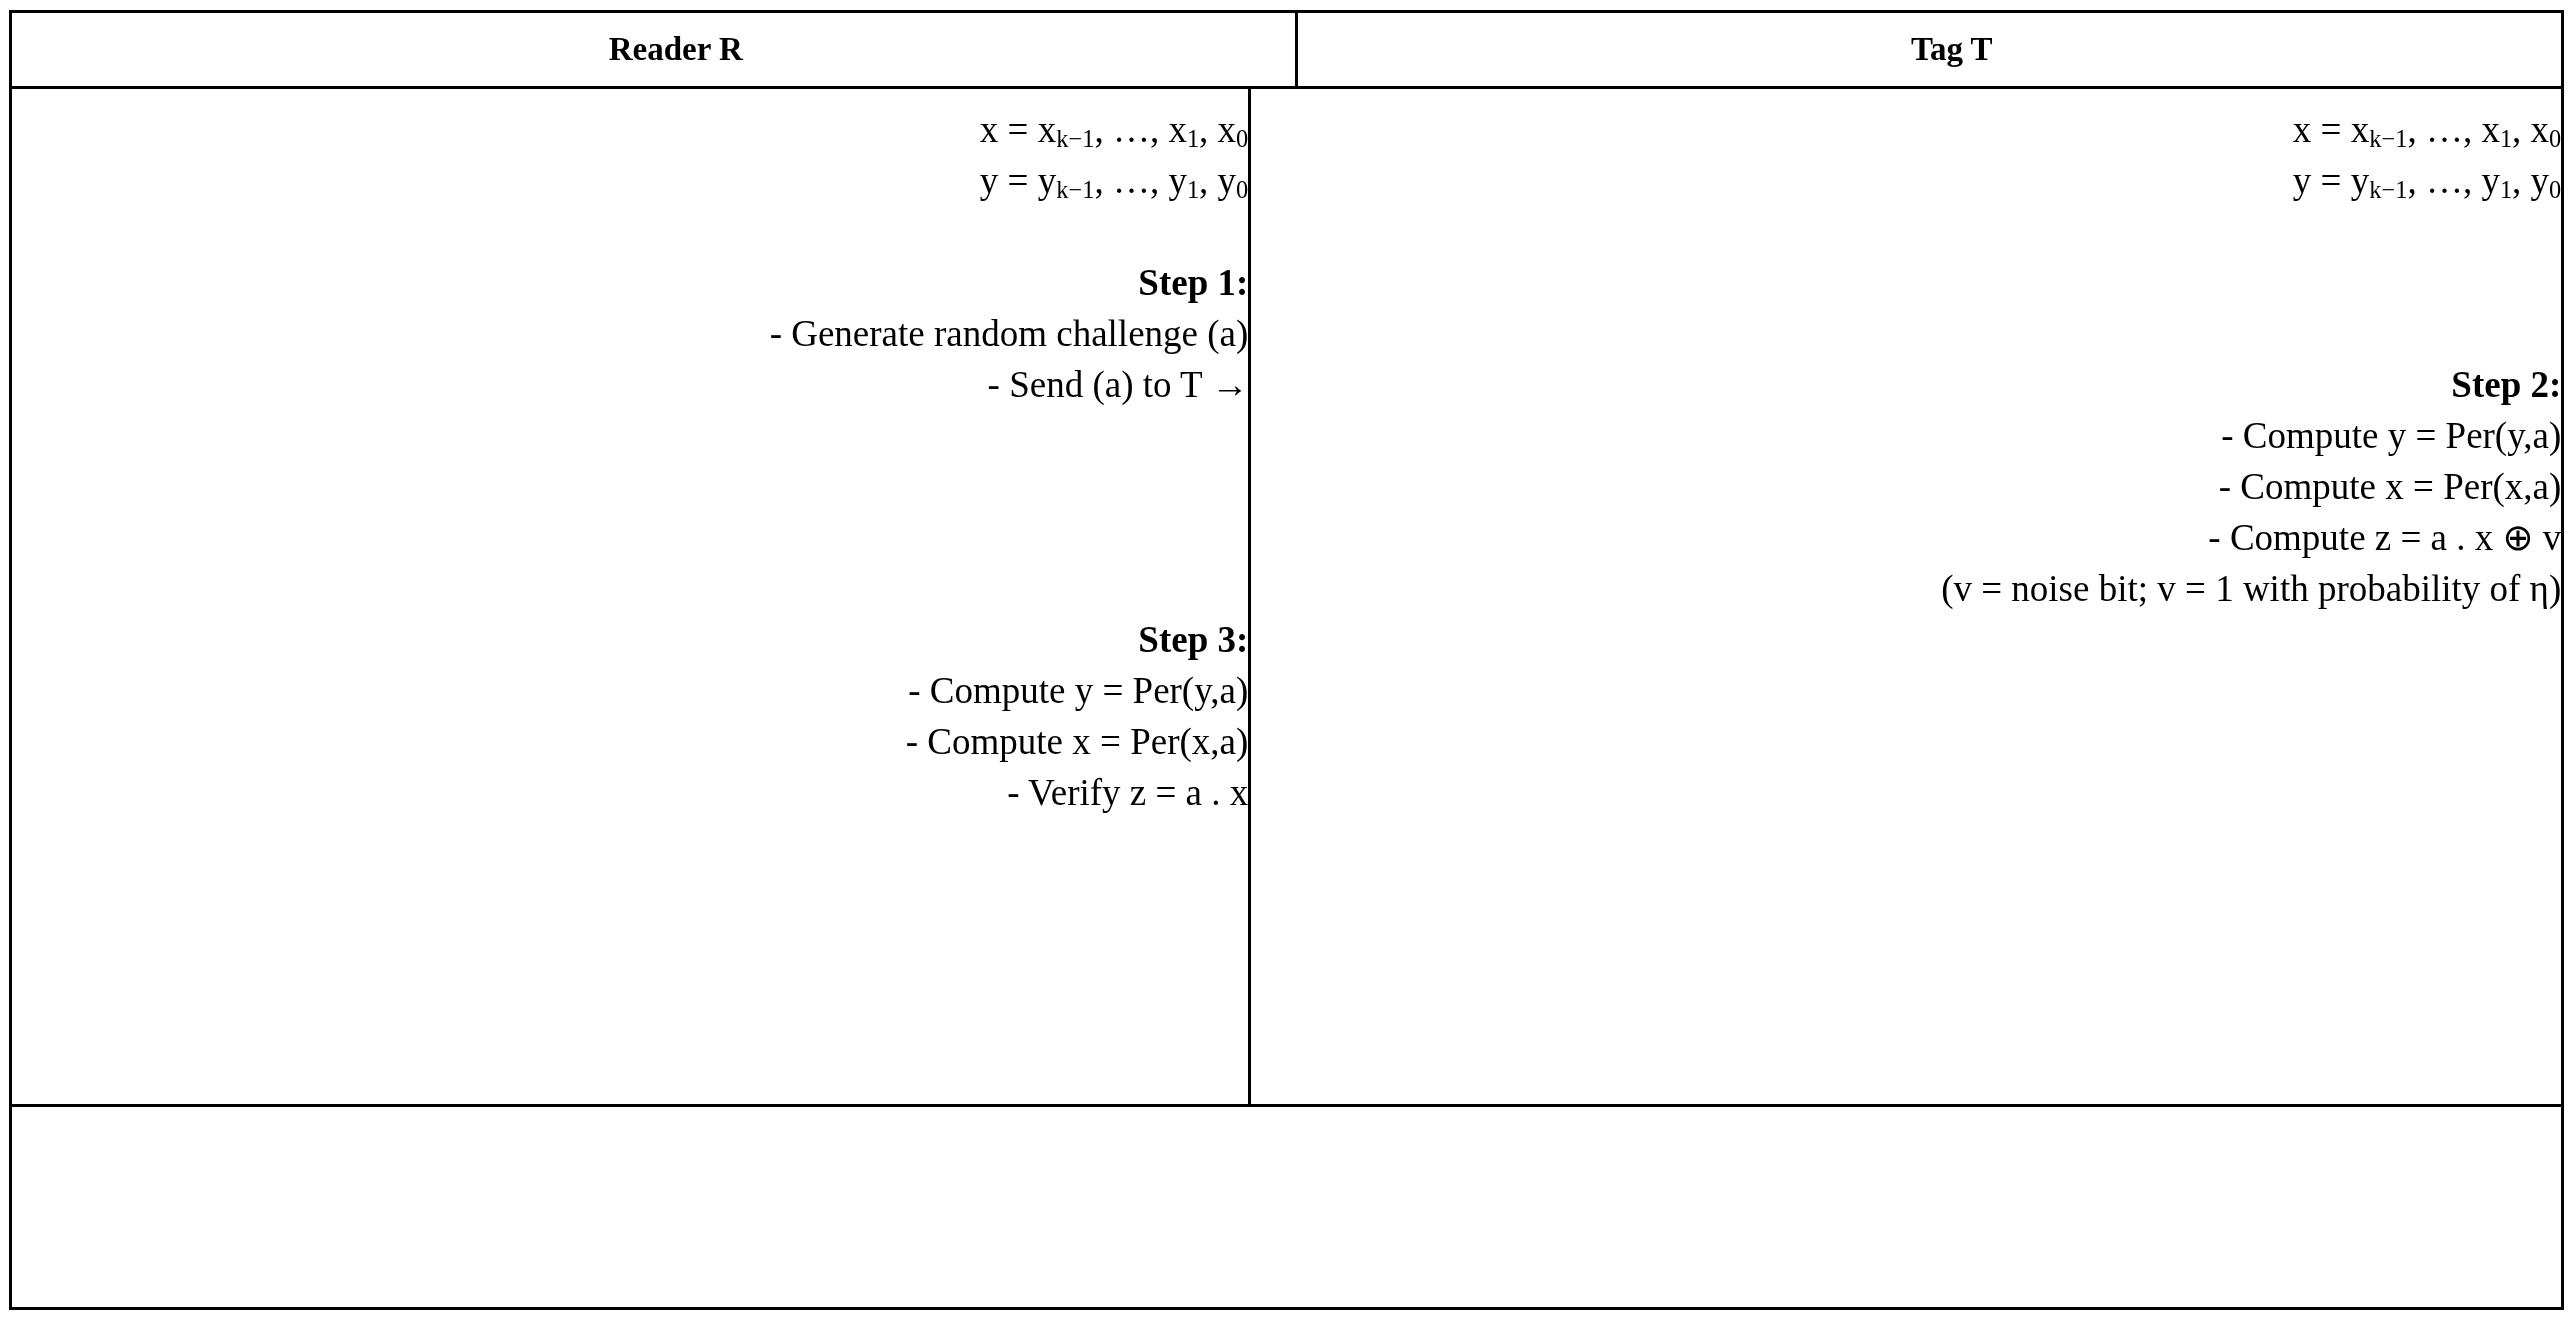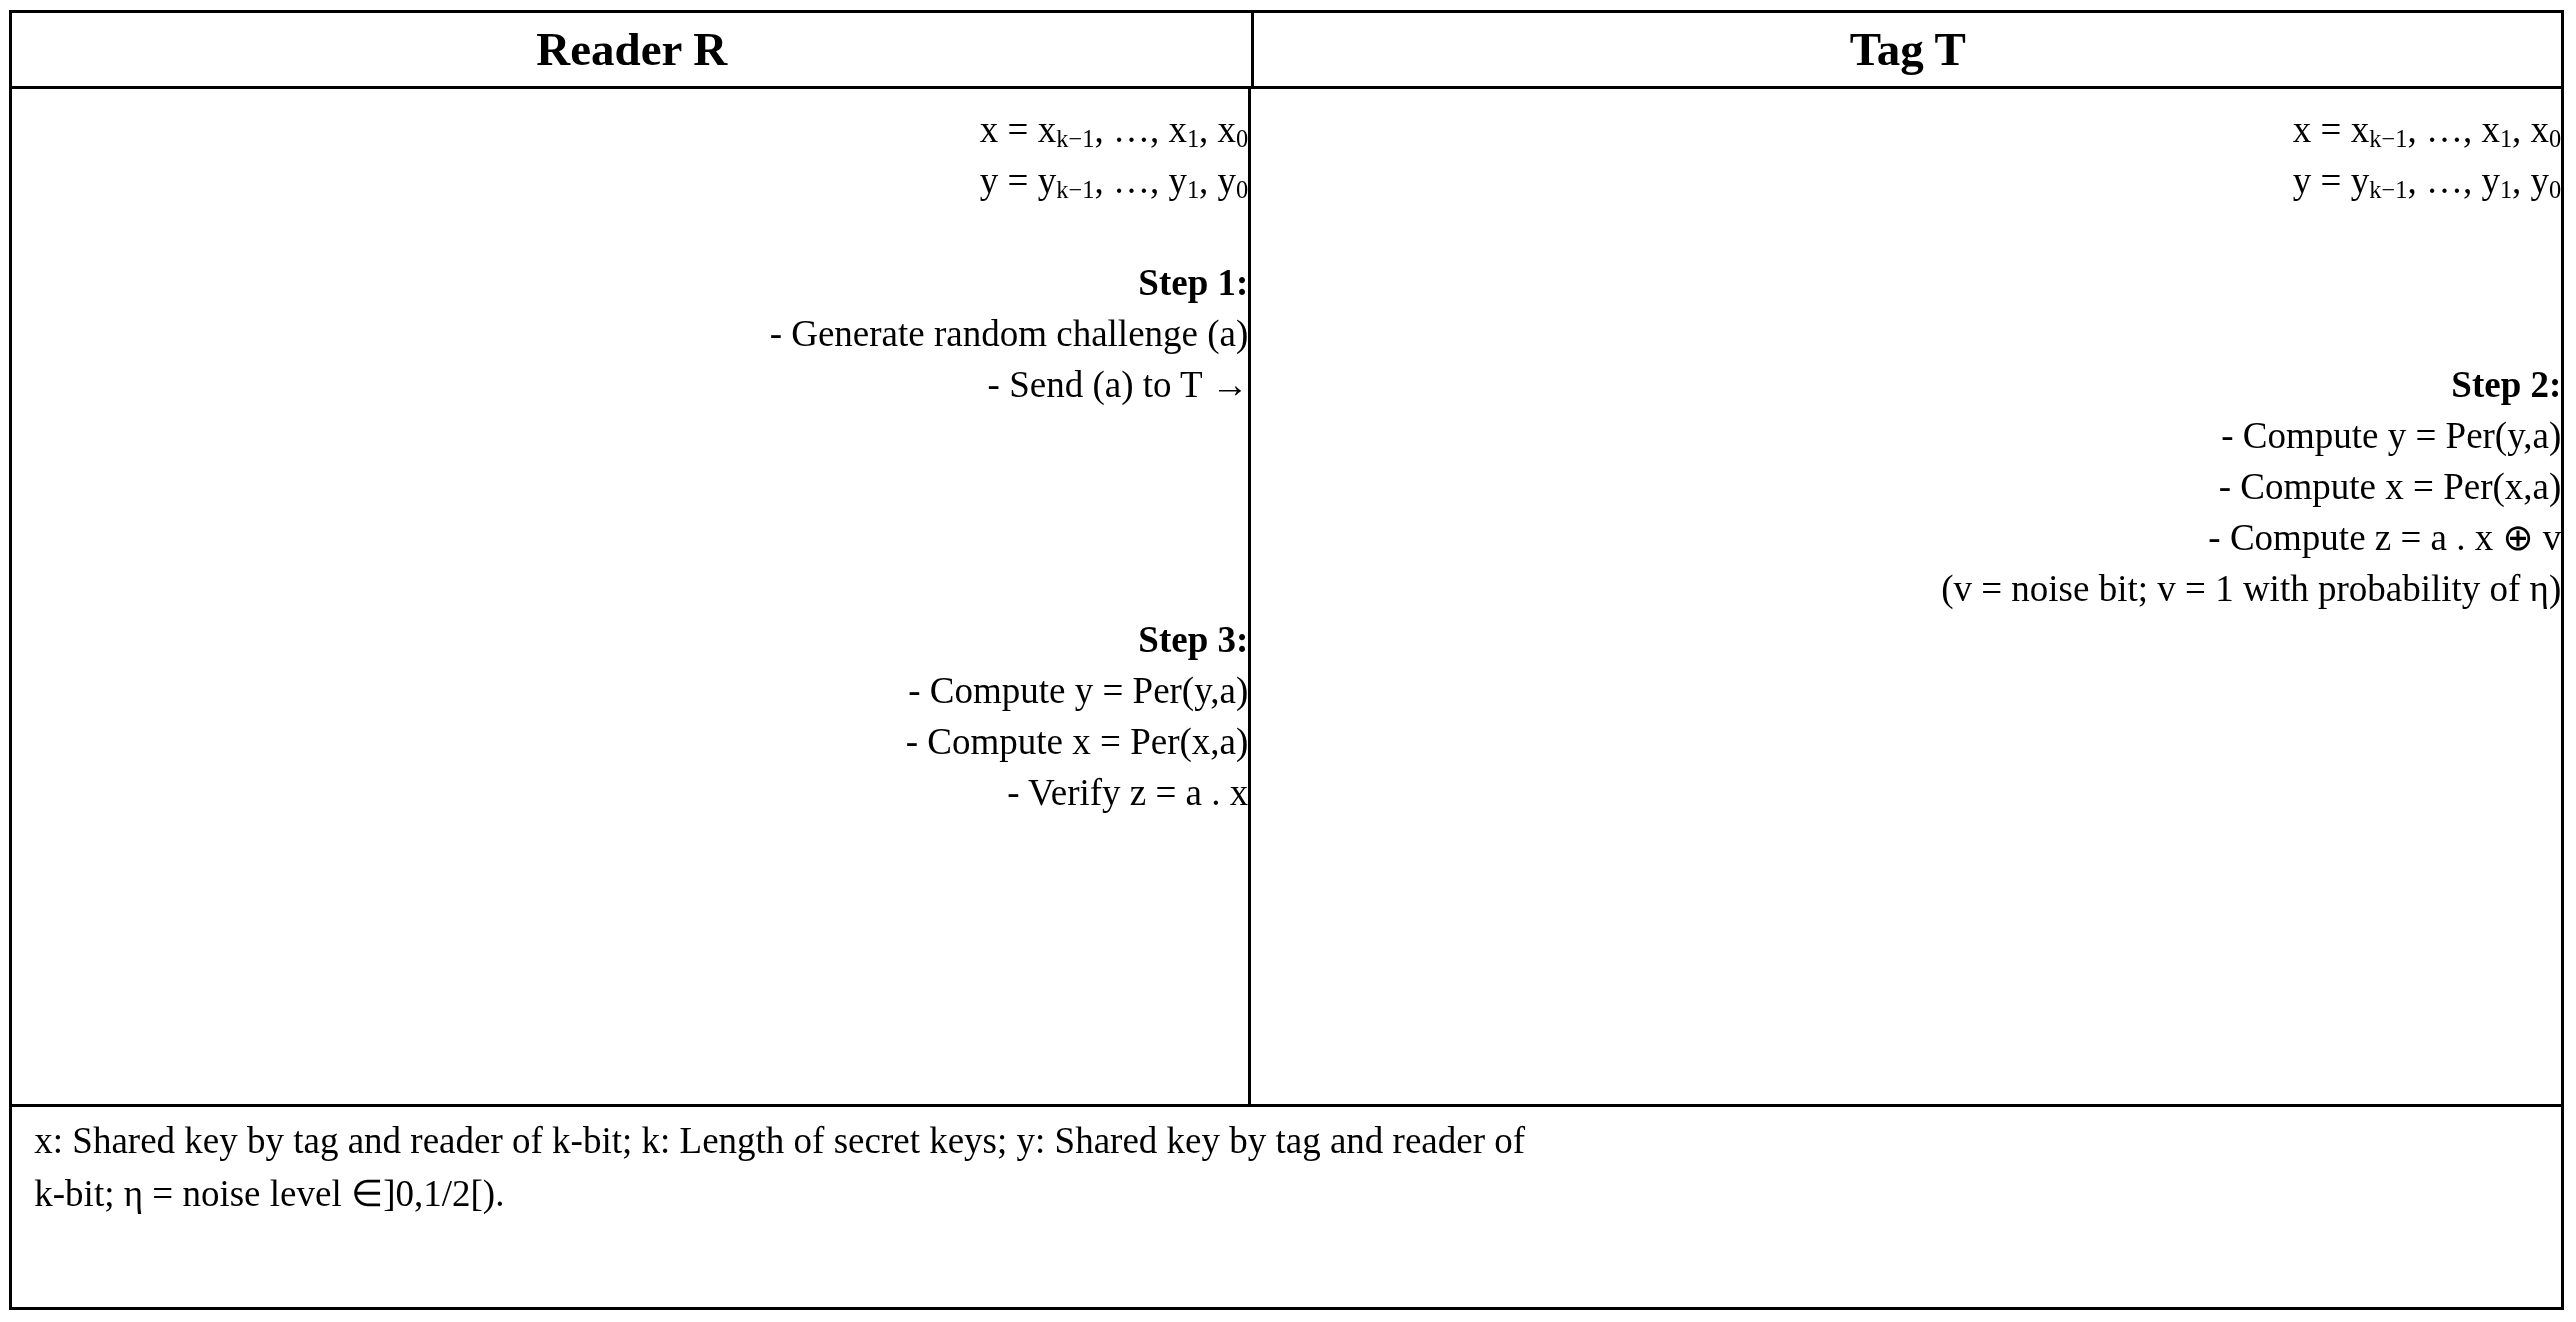--- a/index.html
+++ b/index.html
@@ -32,22 +32,23 @@
   .header-row {
     display: flex;
     flex: 0 0 73px;
     border-bottom: 3.4px solid #000000;
   }
   .header-cell {
     display: flex;
     align-items: center;
     justify-content: center;
     font-weight: bold;
-    font-size: 47px;
+    font-size: 33px;
     line-height: 1;
+    margin-left: 44px;
   }
   .header-cell.reader  { width: 1239px; border-right: 3.4px solid #000000; }
   .header-cell.tag     { flex: 1; border-radius: 18px; }
 
   
   .body-row {
     display: flex;
     flex: 0 0 1015px;
     border-bottom: 3.4px solid #000000;
   }
@@ -137,19 +138,15 @@
       <div class="line spacer"></div>
 
       <div class="line bold">Step 2:</div>
       <div class="line">- Compute y = Per(y,a)</div>
       <div class="line">- Compute x = Per(x,a)</div>
       <div class="line sym">- Compute z = a . x ⊕ v</div>
       <div class="line">(v = noise bit; v = 1 with probability of η)</div>
     </div>
   </div>
 
-  <div class="legend-row">
-    <div class="legend-line">x: Shared key by tag and reader of k-bit; k: Length of secret keys; y: Shared key by tag and reader of</div>
-    <div class="legend-line sym">k-bit; η = noise level ∈]0,1/2[).</div>
-  </div>
 
 </div>
 
 
 </body></html>

